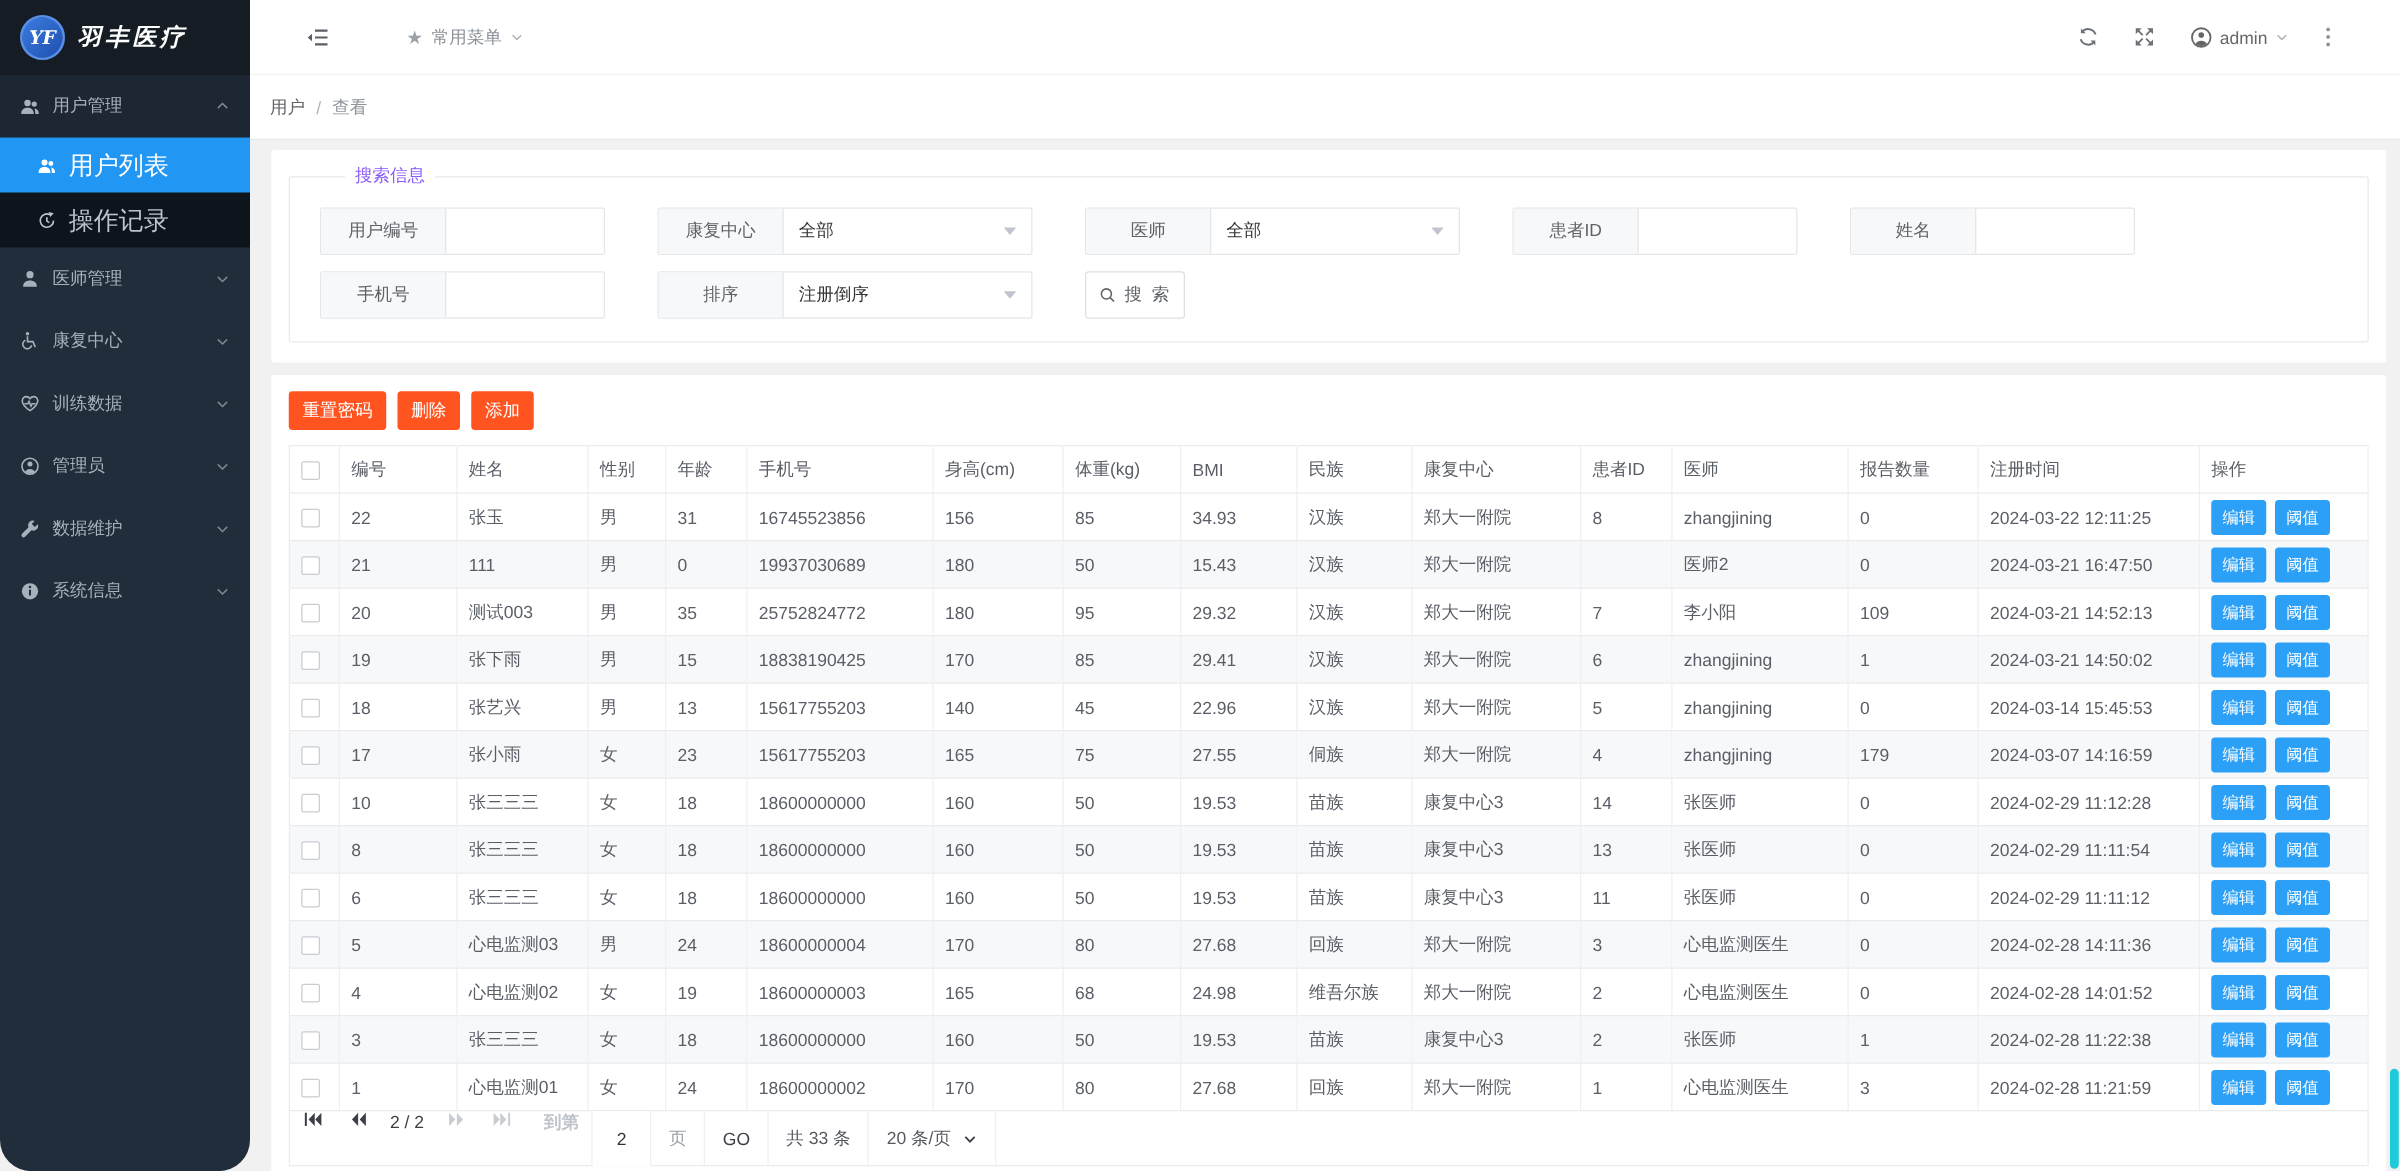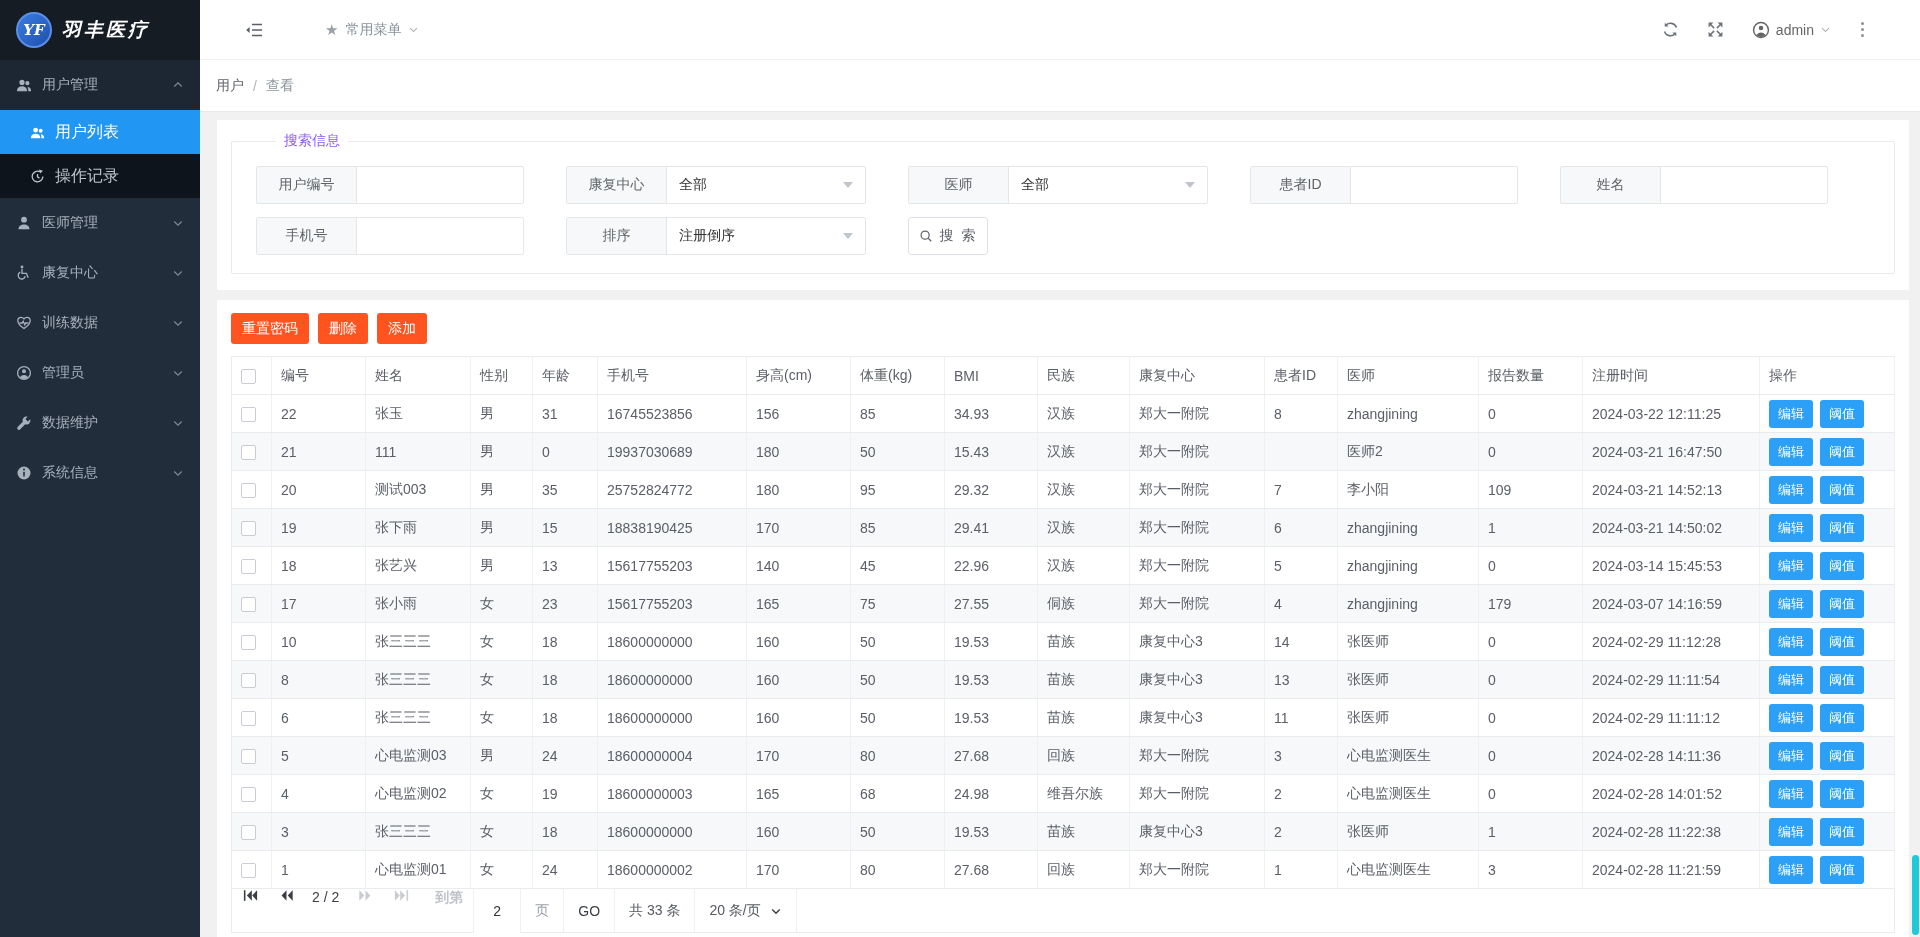--- a/index.html
+++ b/index.html
@@ -1,29 +1,29 @@
 <!DOCTYPE html>
 <html><head>
 <meta charset="utf-8">
 <style>
   * { box-sizing: border-box; margin: 0; padding: 0; }
   html,body { width: 1920px; height: 937px; overflow: hidden; }
   body { font-family: "Liberation Sans","DejaVu Sans",sans-serif; background: #f1f1f2; position: relative; }
   .app { display: flex; width: 1920px; height: 937px; }
 
   
-  .sidebar { width: 200px; height: 937px; background: #222d3b; flex: 0 0 200px; }
+  .sidebar { width: 200px; height: 937px; background: #222d3b; flex: 0 0 200px; border-radius: 25px; }
   .logo-bar { height: 60px; background: #161c24; display: flex; align-items: center; padding-left: 16px; gap: 10px; }
   .logo-circle { width: 36px; height: 36px; border-radius: 50%; background: linear-gradient(135deg,#3a7de0,#1f4fae); color: #fff; display: flex; align-items: center; justify-content: center; font: italic bold 15px "DejaVu Serif",serif; border: 2px solid #5a8fe8; }
   .brand-name { color: #ffffff; font-family: "DejaVu Serif",serif; font-style: italic; font-weight: bold; font-size: 19px; letter-spacing: 3px; }
   .menu-group { height: 50px; display: flex; align-items: center; padding: 0 16px; color: #a7b1bc; font-size: 14px; gap: 10px; cursor: pointer; }
   .menu-group.expanded { background: #1d2734; }
   .menu-group .chev { margin-left: auto; color: #7d8893; }
   .submenu { background: #0e141b; }
-  .submenu-item { height: 44px; display: flex; align-items: center; padding-left: 30px; gap: 10px; color: #bac4cd; font-size: 16px; cursor: pointer; }
+  .submenu-item { height: 44px; display: flex; align-items: center; padding-left: 30px; gap: 10px; color: #bac4cd; font-size: 20px; cursor: pointer; }
   .submenu-item.active { background: #2196f3; color: #fff; }
   .icon { display: inline-flex; align-items: center; justify-content: center; }
 
   
   .main { flex: 1; display: flex; flex-direction: column; height: 937px; }
   .topbar { height: 60px; background: #fff; display: flex; align-items: center; padding: 0 60px 0 45px; border-bottom: 1px solid #f2f2f2; }
   .collapse-btn { color: #5a5e66; cursor: pointer; display: flex; }
   .fav-menu { margin-left: 62px; display: flex; align-items: center; gap: 7px; color: #8a9199; font-size: 14px; cursor: pointer; }
   .fav-menu .star { font-size: 15px; color: #9aa1a8; }
   .topbar-right { margin-left: auto; display: flex; align-items: center; gap: 28px; color: #6d7278; }
@@ -39,21 +39,21 @@
 
   .page-body { flex: 1; background: #f1f1f2; padding: 8px 17px 0 17px; overflow: hidden; }
   .card { background: #fff; border-radius: 2px; }
   .card-search { padding: 12px 14px 16px; margin-bottom: 10px; }
   fieldset { border: 1px solid #e9e9e9; border-radius: 2px; padding: 16px 12px 18px 24px; }
   legend { font-size: 14px; color: #8b5cf6; padding: 0 8px; margin-left: 20px; }
   .form-grid { display: flex; flex-wrap: wrap; row-gap: 13px; }
   .igroup { display: flex; height: 38px; border: 1px solid #e4e6e8; border-radius: 2px; margin-right: 42px; background: #fff; }
   .ilabel { width: 100px; background: #f7f8f9; border-right: 1px solid #e4e6e8; display: flex; align-items: center; justify-content: center; color: #5f6368; font-size: 14px; flex: 0 0 100px; }
   .igroup input { border: none; outline: none; flex: 1; padding: 0 10px; font-size: 14px; color: #333; min-width: 0; background: transparent; }
-  .w-input { width: 268px; }
+  .w-input { width: 228px; }
   .w-select { width: 300px; }
   .iselect { flex: 1; display: flex; align-items: center; justify-content: space-between; padding: 0 12px; font-size: 14px; color: #333; cursor: pointer; }
   .sel-arrow { width: 0; height: 0; border-left: 5px solid transparent; border-right: 5px solid transparent; border-top: 6px solid #c0c4cc; }
   .search-btn { height: 38px; width: 80px; border: 1px solid #dcdfe3; border-radius: 3px; background: #fff; color: #5f6368; font-size: 14px; display: flex; align-items: center; justify-content: center; gap: 7px; cursor: pointer; letter-spacing: 2px; }
 
   .card-table { padding: 13px 14px 12px; }
   .toolbar { display: flex; gap: 9px; margin-bottom: 12px; }
   .orange-btn { background: #ff5420; color: #fff; border: none; border-radius: 3px; height: 31px; padding: 0 11px; font-size: 14px; cursor: pointer; }
 
   table { width: 100%; border-collapse: collapse; table-layout: fixed; border: 1px solid #eaecee; font-size: 14px; }

